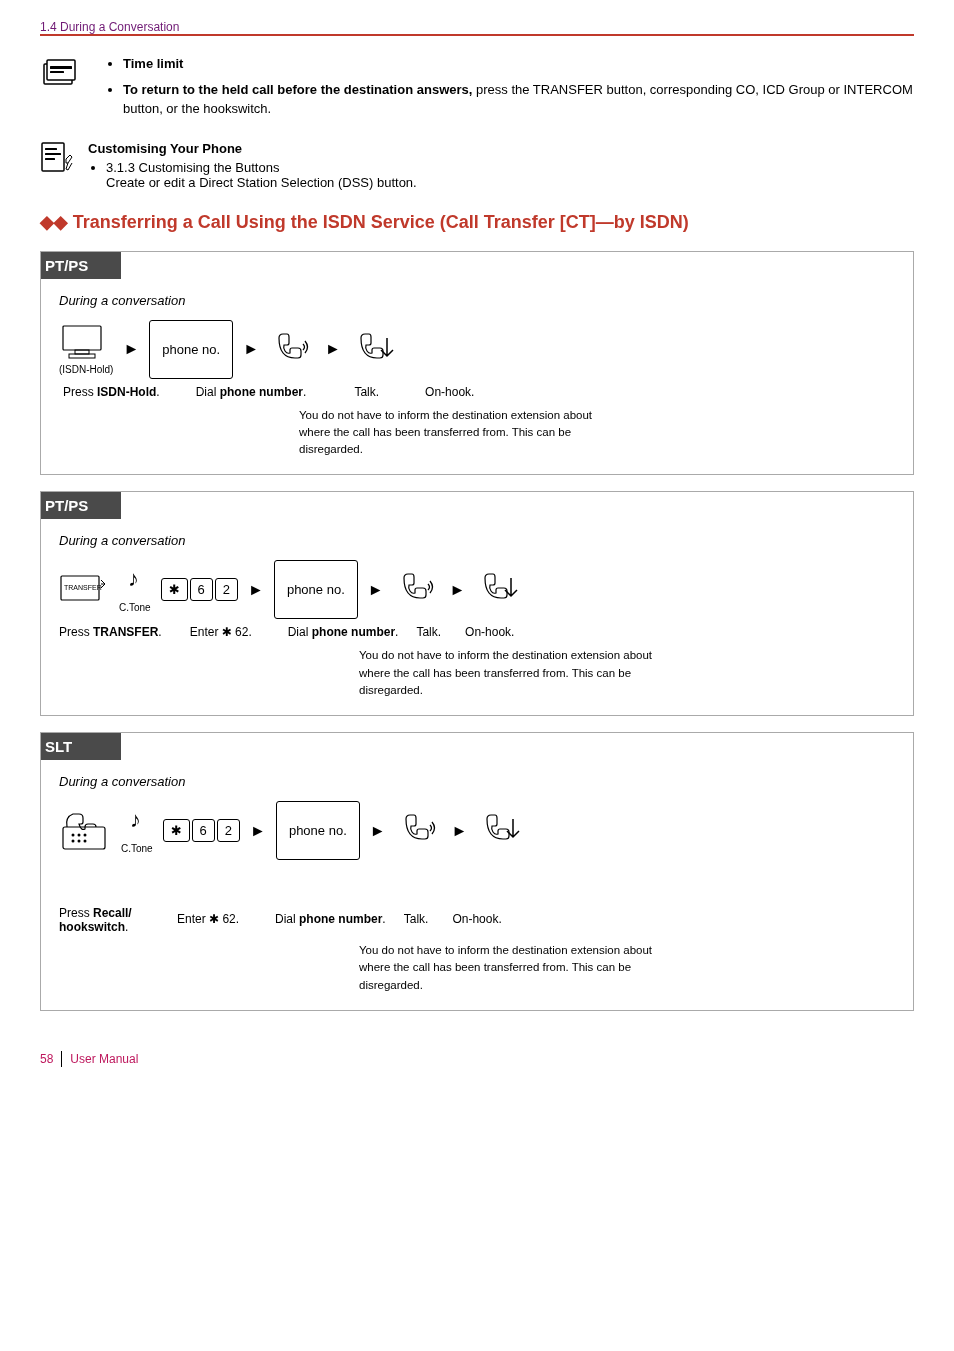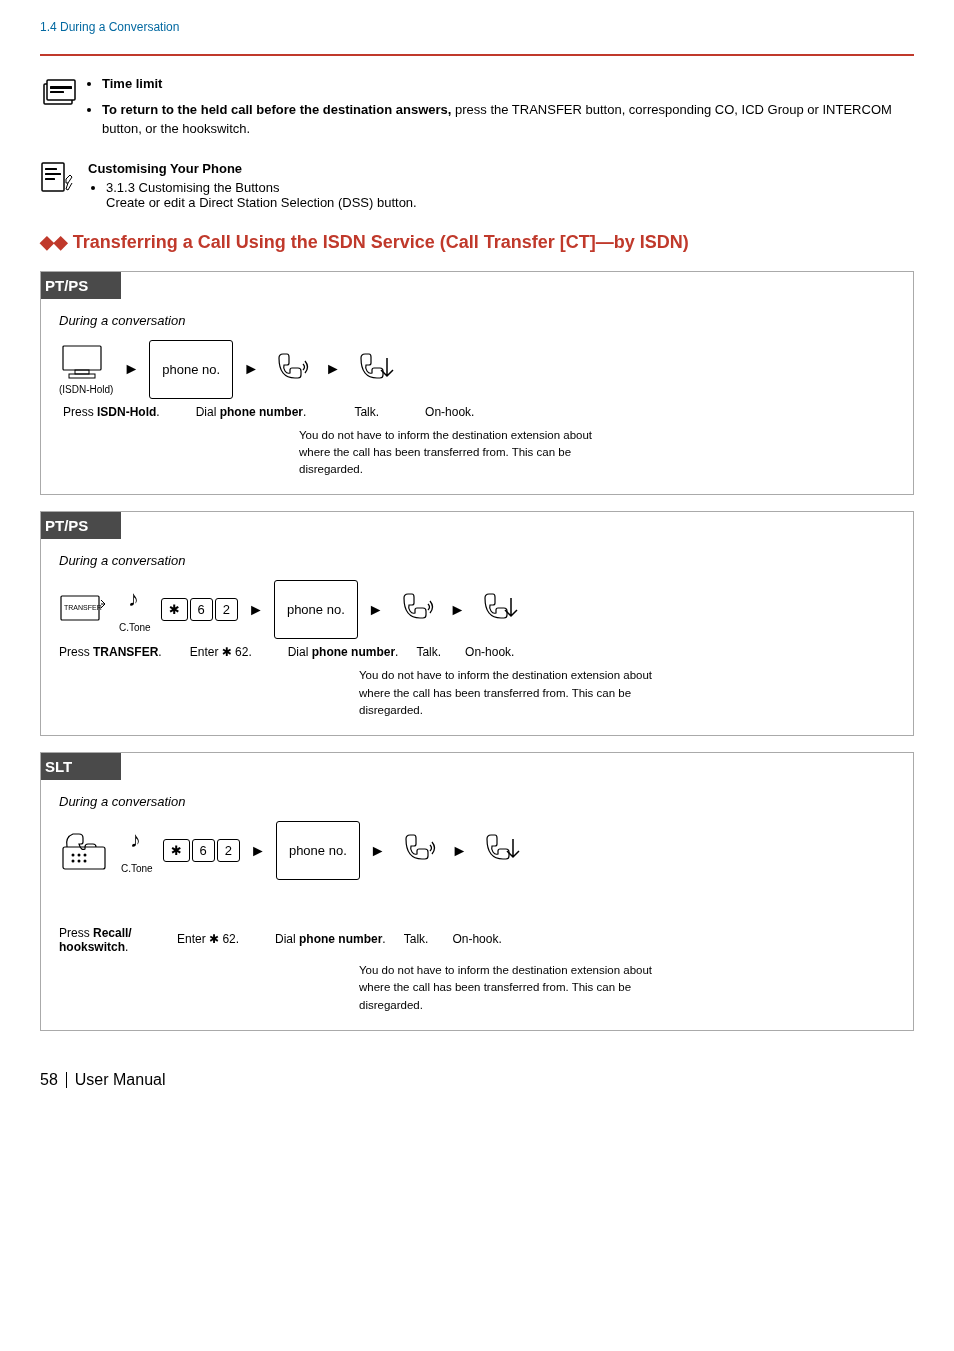--- a/index.html
+++ b/index.html
@@ -8,31 +8,31 @@
       font-size: 13px;
       background: #fff;
       color: #000;
       width: 954px;
       min-height: 1351px;
       padding: 20px 40px 40px 40px;
     }
 
     .section-header {
       font-size: 12px;
-      color: #0369a1;
+      color: #701a75;
       border-bottom: 2px solid #c0392b;
-      padding-bottom: 20px;
+      padding-bottom: 0;
       margin-bottom: 18px;
     }
 
     .tip-block {
       display: flex;
       align-items: flex-start;
       margin-bottom: 12px;
-      gap: 0;
+      gap: 21px;
     }
 
     .tip-icon {
       width: 44px;
       height: 44px;
       flex-shrink: 0;
       margin-top: 2px;
     }
 
     .tip-content ul {
@@ -144,22 +144,22 @@
       padding: 3px 7px;
       font-size: 13px;
       background: #fff;
       border-radius: 3px;
       min-width: 22px;
       text-align: center;
     }
 
     .page-footer {
       margin-top: 30px;
-      font-size: 16px;
-      color: #000000;
+      font-size: 12px;
+      color: #be185d;
       display: flex;
       align-items: center;
       gap: 8px;
     }
 
     .footer-divider {
       width: 1px;
       height: 16px;
       background: #000;
       display: inline-block;

